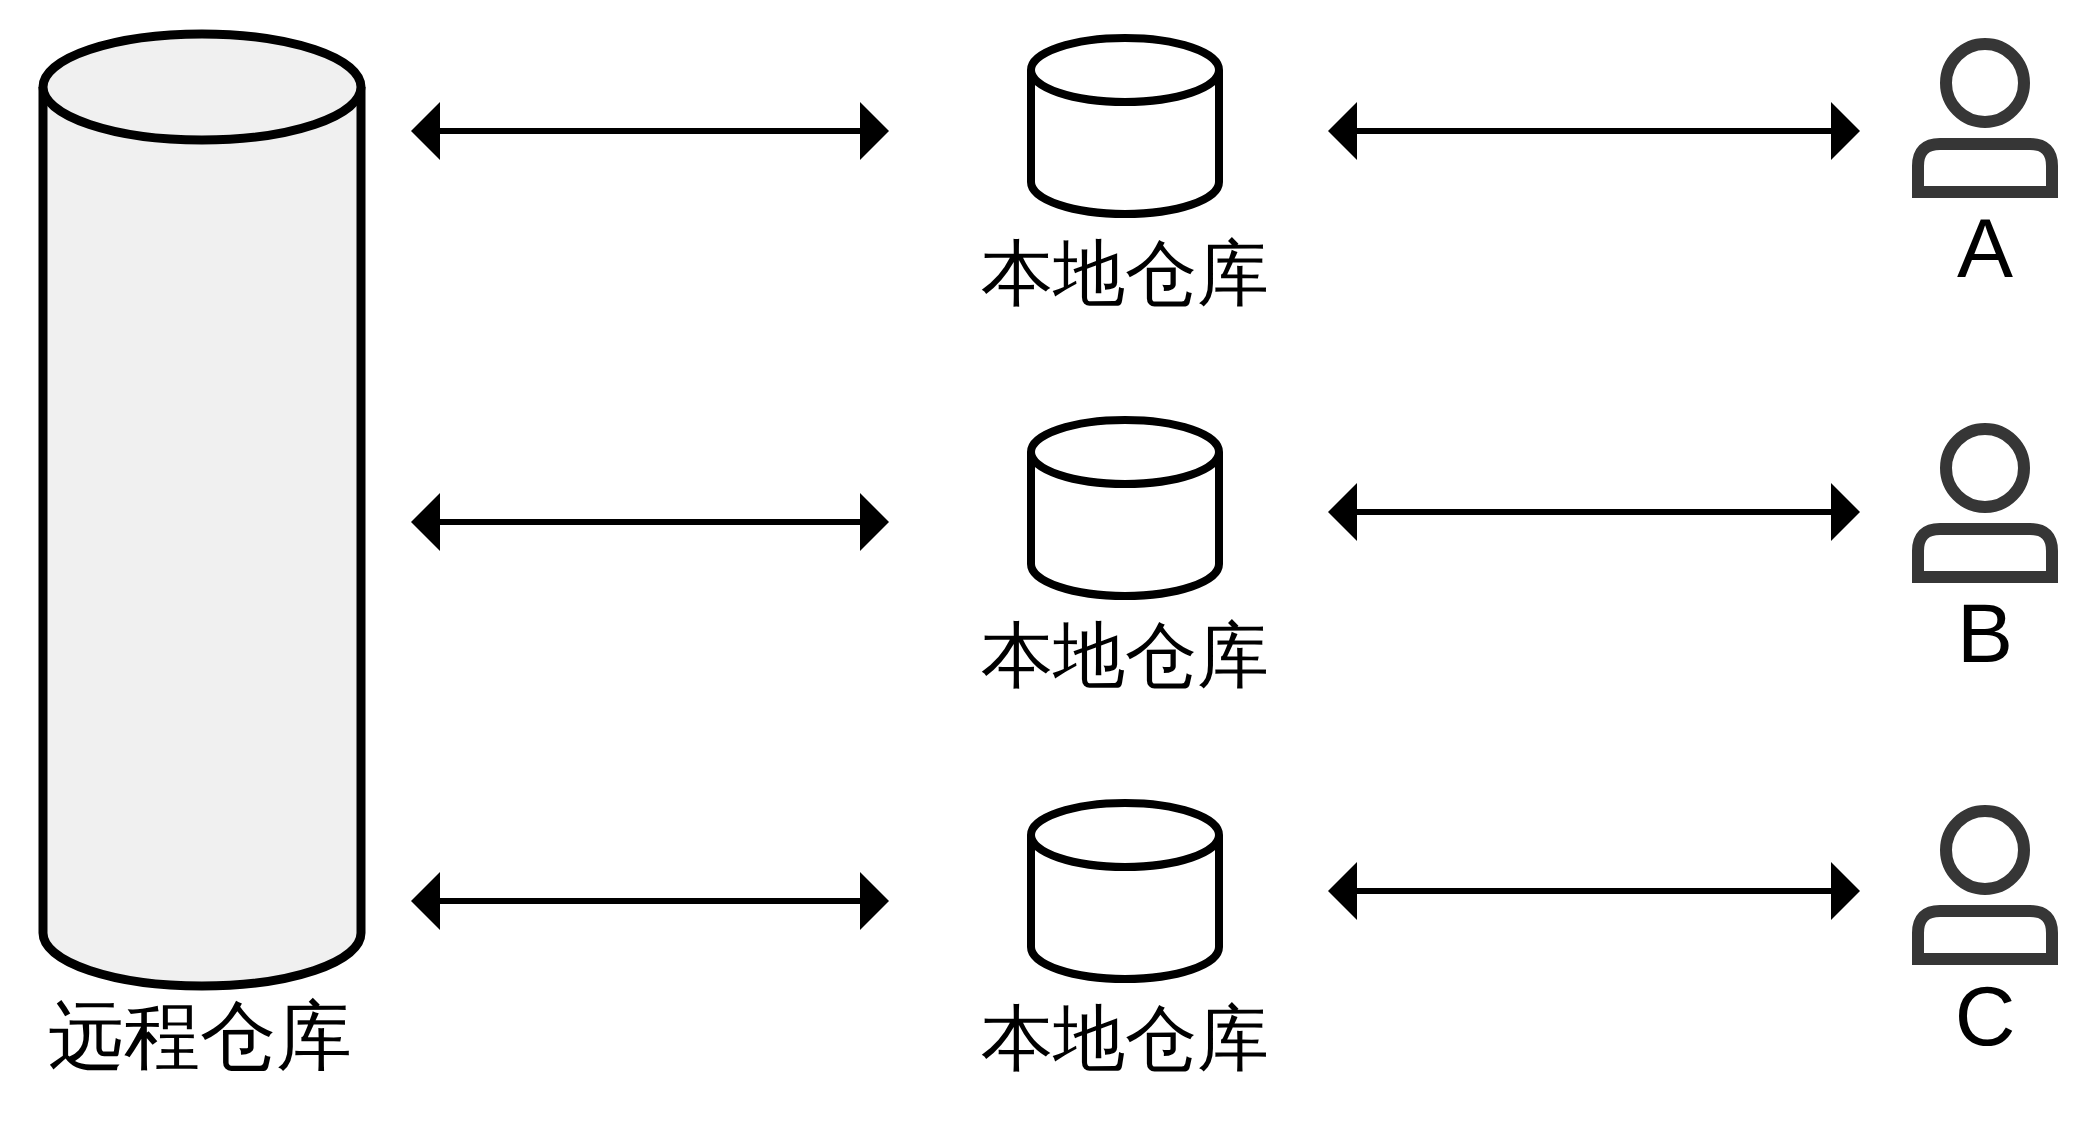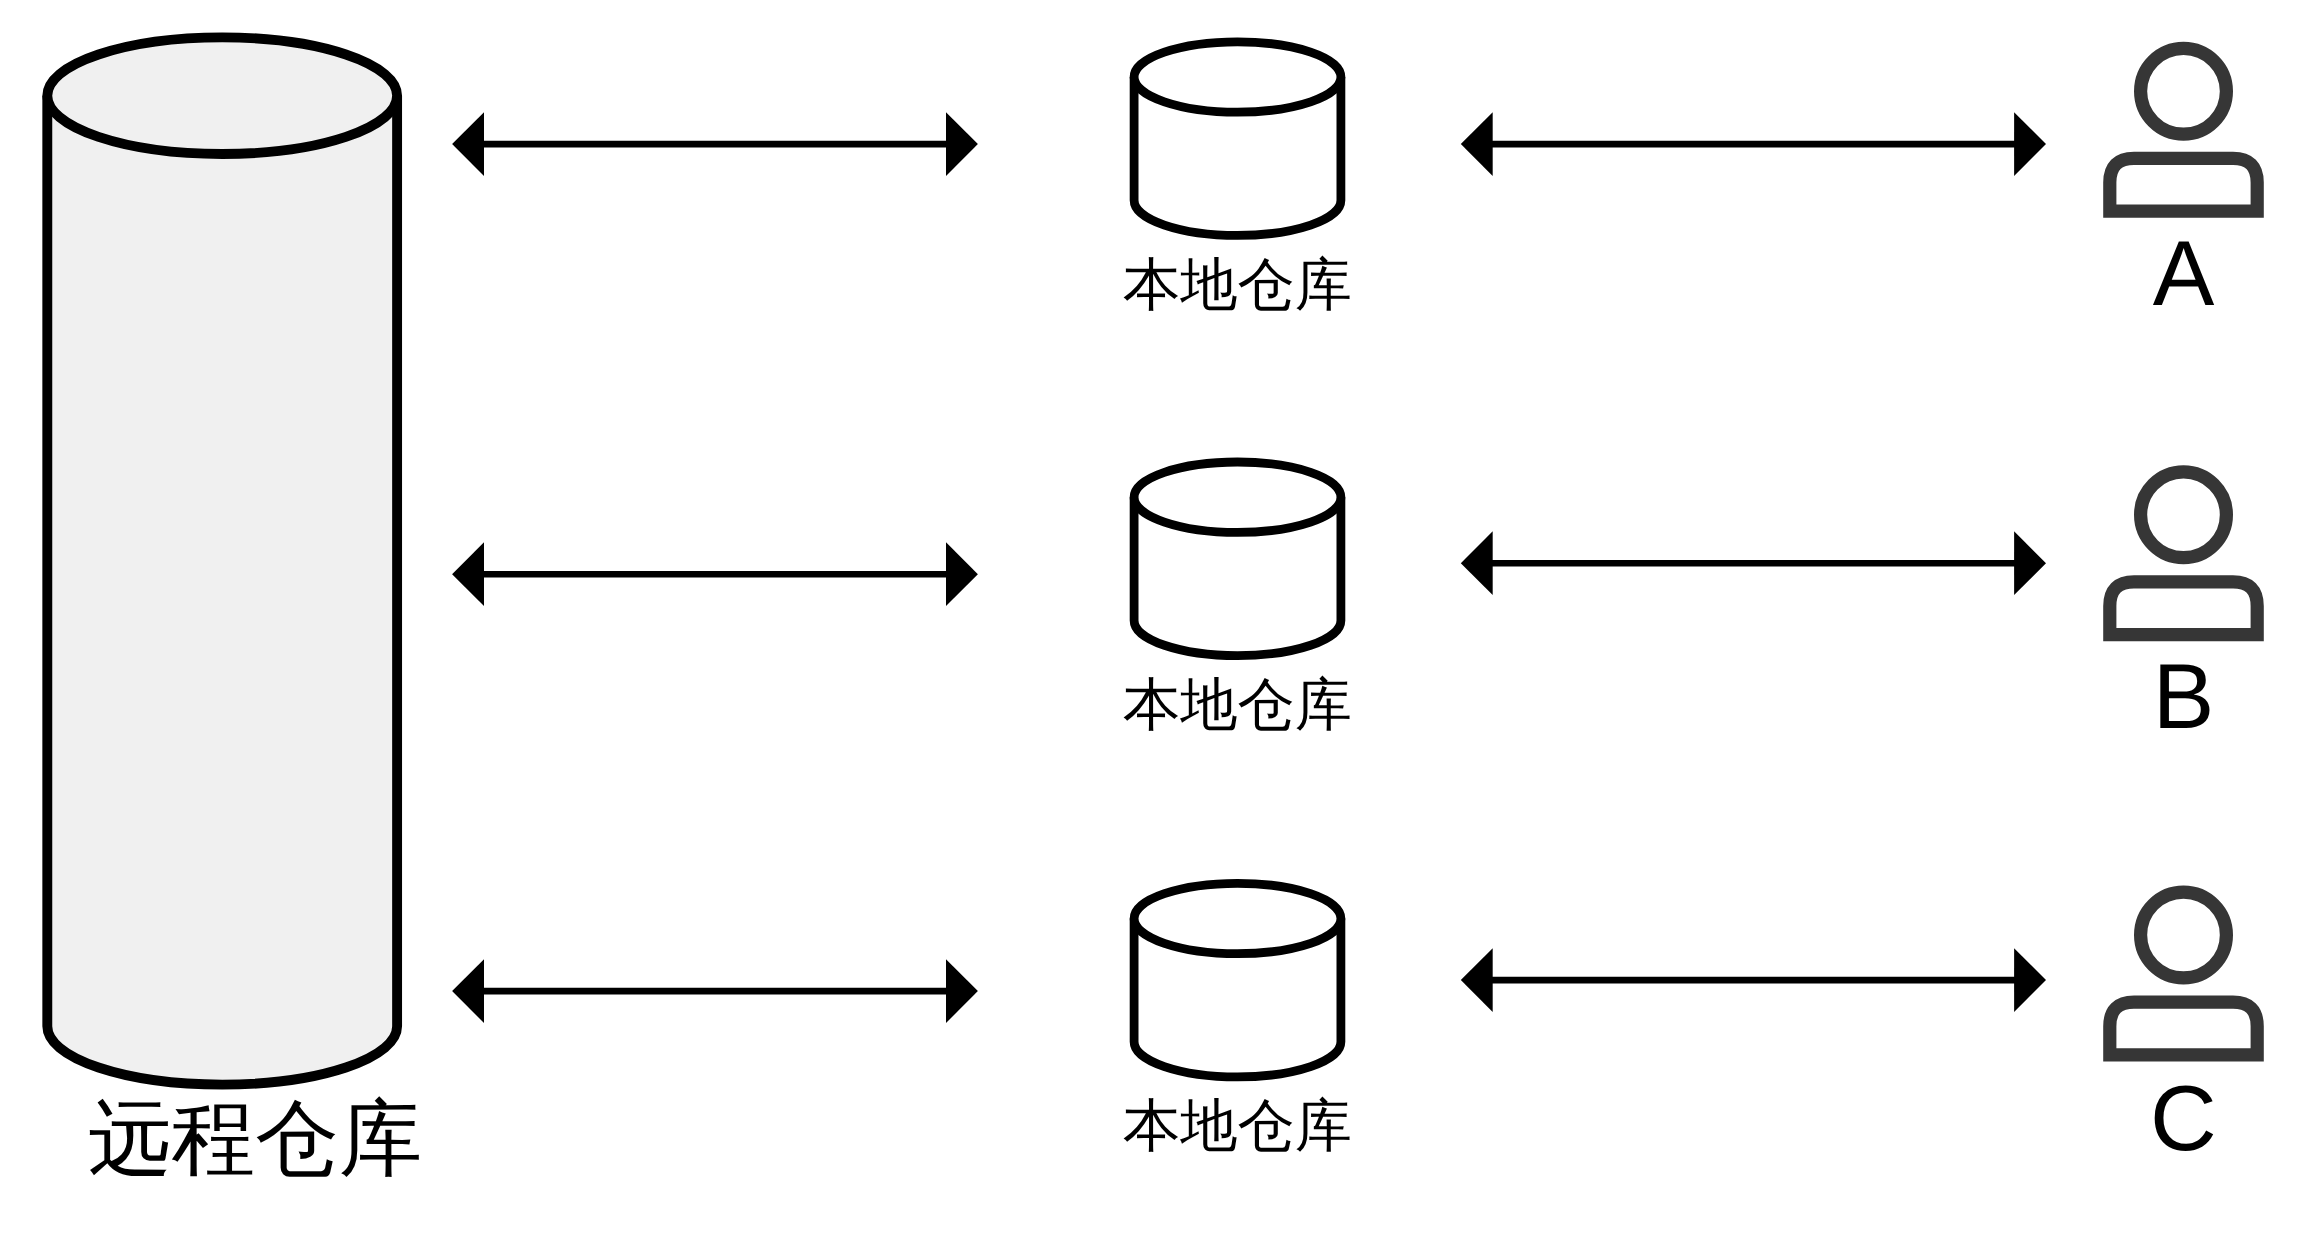--- a/index.html
+++ b/index.html
@@ -16,22 +16,22 @@
     overflow: hidden;
   }
   .abs { position: absolute; }
   .label {
     position: absolute;
     text-align: center;
     color: #000000;
     line-height: 1;
     white-space: nowrap;
   }
-  .repo-label-remote { font-size: 76px; padding-left: 32px; }
-  .repo-label-local  { font-size: 52px; font-family: Liberation Mono, monospace; }
+  .repo-label-remote { font-size: 76px; }
+  .repo-label-local  { font-size: 72px; }
   .user-label        { font-size: 84px; }
 
   .cyl-big path, .cyl-big ellipse {
     stroke: #000000;
     stroke-width: 9;
   }
   .cyl-small path, .cyl-small ellipse {
     stroke: #000000;
     stroke-width: 8;
   }

